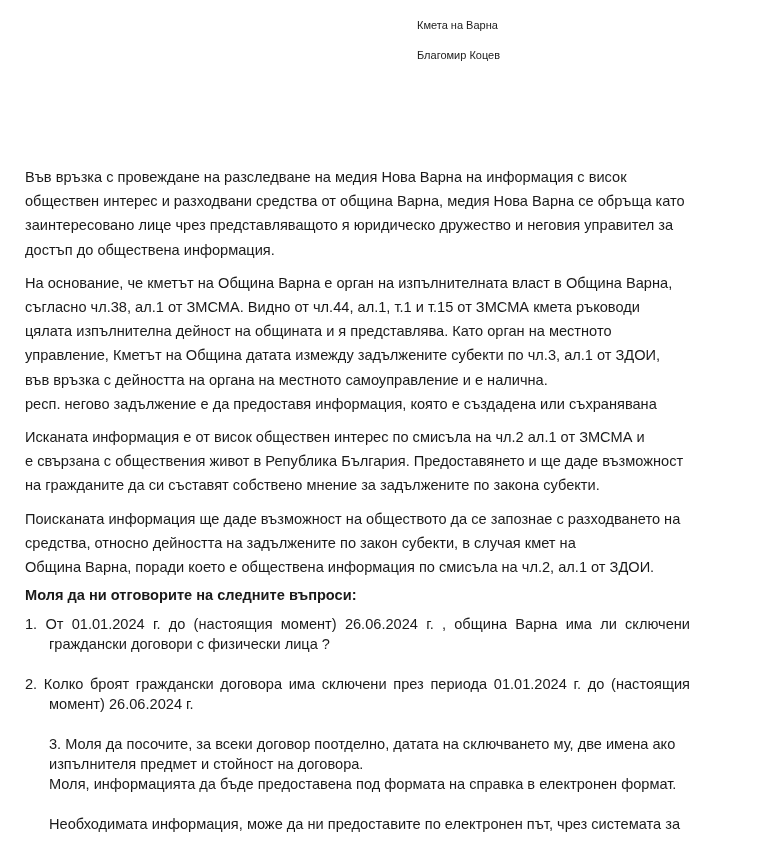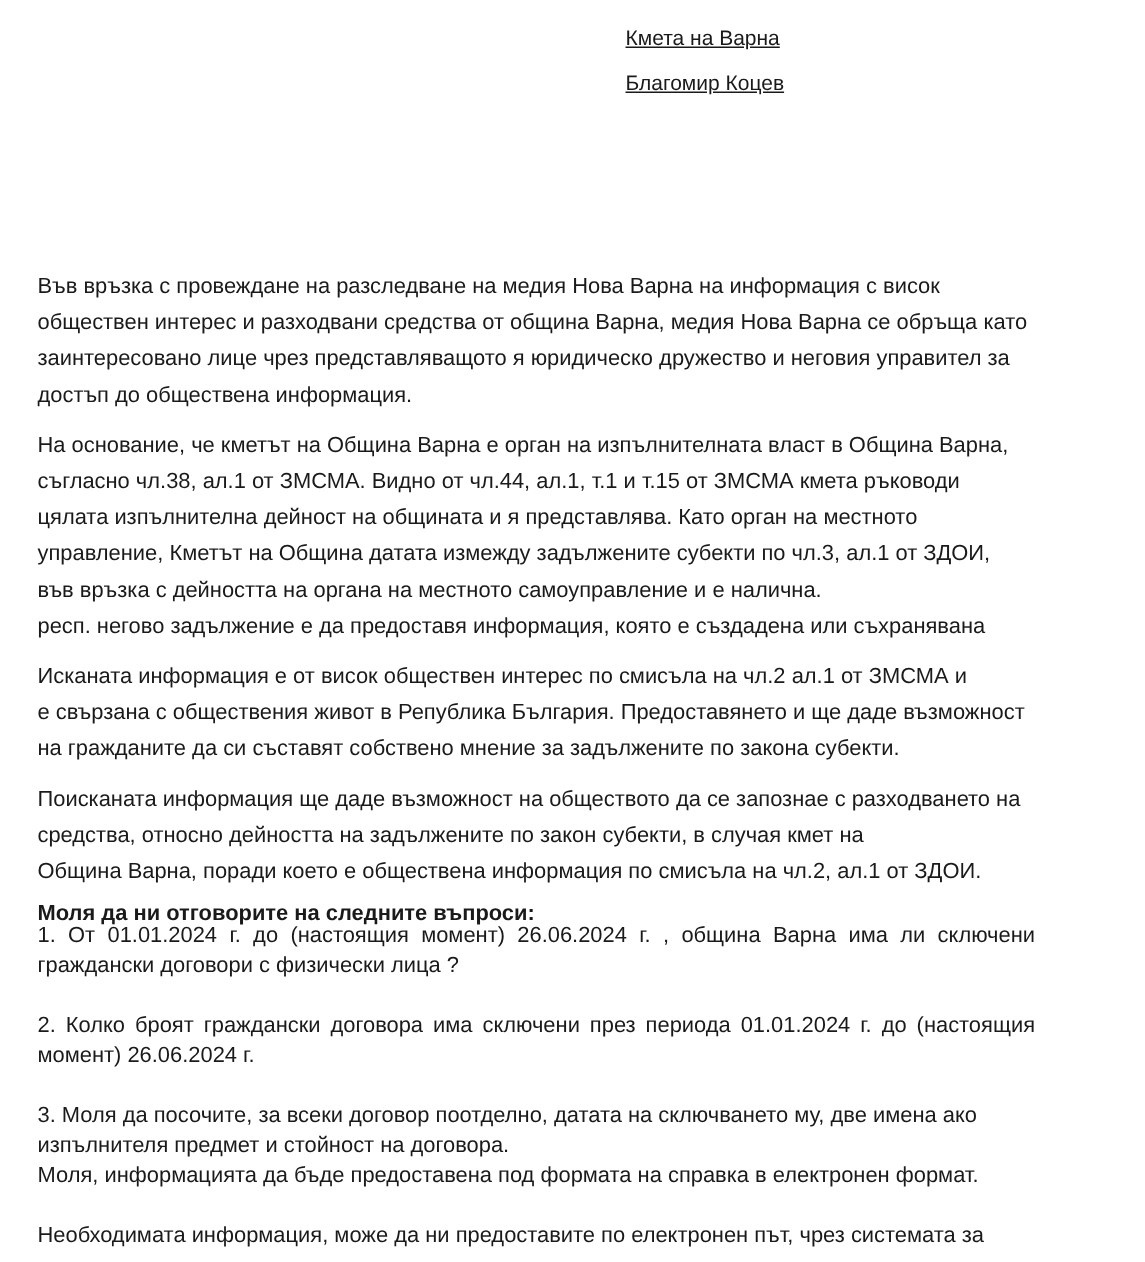--- a/index.html
+++ b/index.html
@@ -21,28 +21,27 @@
       left: 0;
       top: 0;
       width: 763px;
       height: 841px;
     }
     .addressee {
       position: absolute;
       left: 417px;
       top: 10px;
       line-height: 30px;
-      font-size: 14px;
-      text-decoration: underline;
+      font-size: 11px;
     }
     .addressee div { white-space: nowrap; }
     .body-text {
       position: absolute;
       left: 25px;
-      top: 179px;
+      top: 165px;
       width: 705px;
     }
     p {
       margin: 0;
       line-height: 24.2px;
     }
     .para { margin-bottom: 9px; }
     .line { display: block; white-space: nowrap; }
     .heading {
       font-weight: bold;
@@ -50,21 +49,21 @@
       line-height: 24px;
     }
     .questions {
       position: absolute;
       left: 25px;
       top: 614px;
       width: 665px;
       line-height: 20px;
     }
     .q { margin: 0; line-height: 20px; }
-    .q .line { white-space: nowrap; }
+    .q .line { white-space: nowrap; margin-left: 24px; }
     .justify {
       text-align: justify;
       text-align-last: justify;
       display: block;
       white-space: normal;
       word-spacing: 2px;
     }
     .gap { height: 20px; }
   </style>
 </head>

